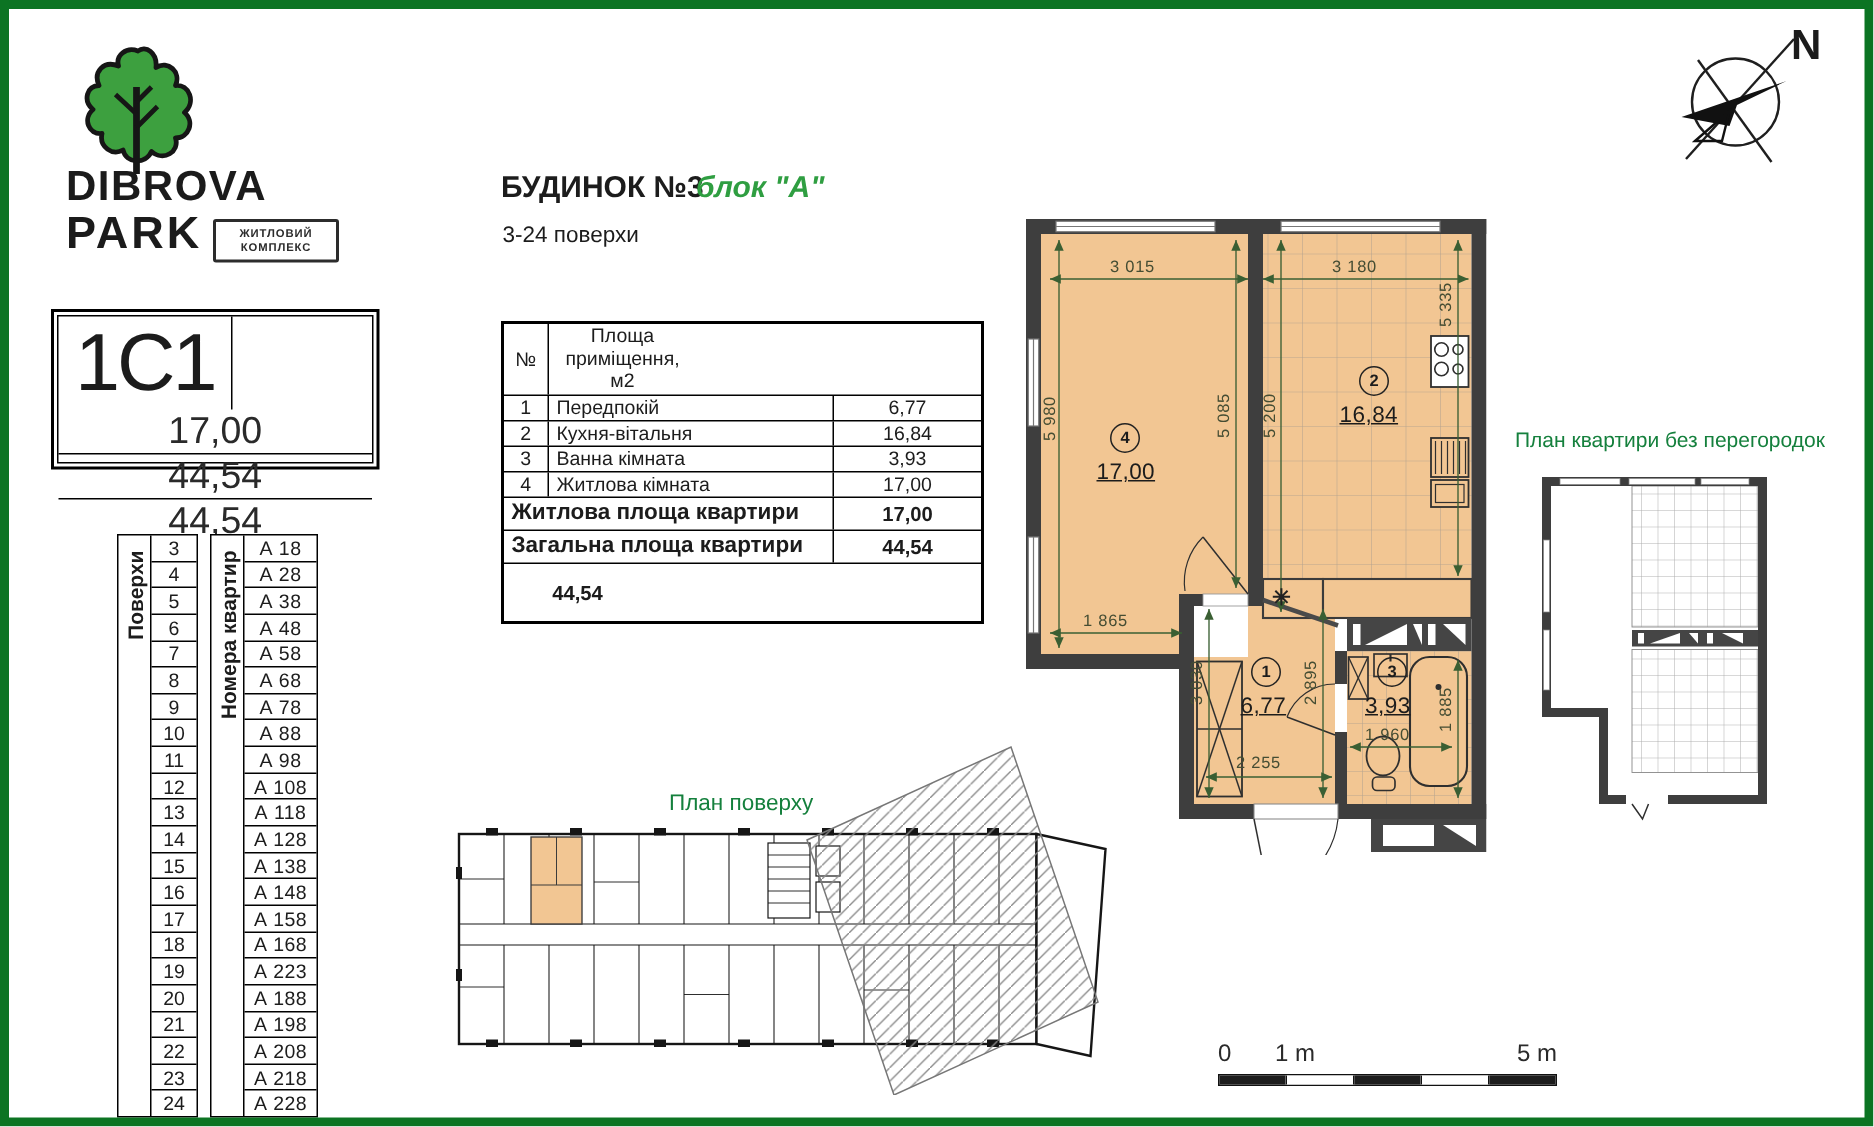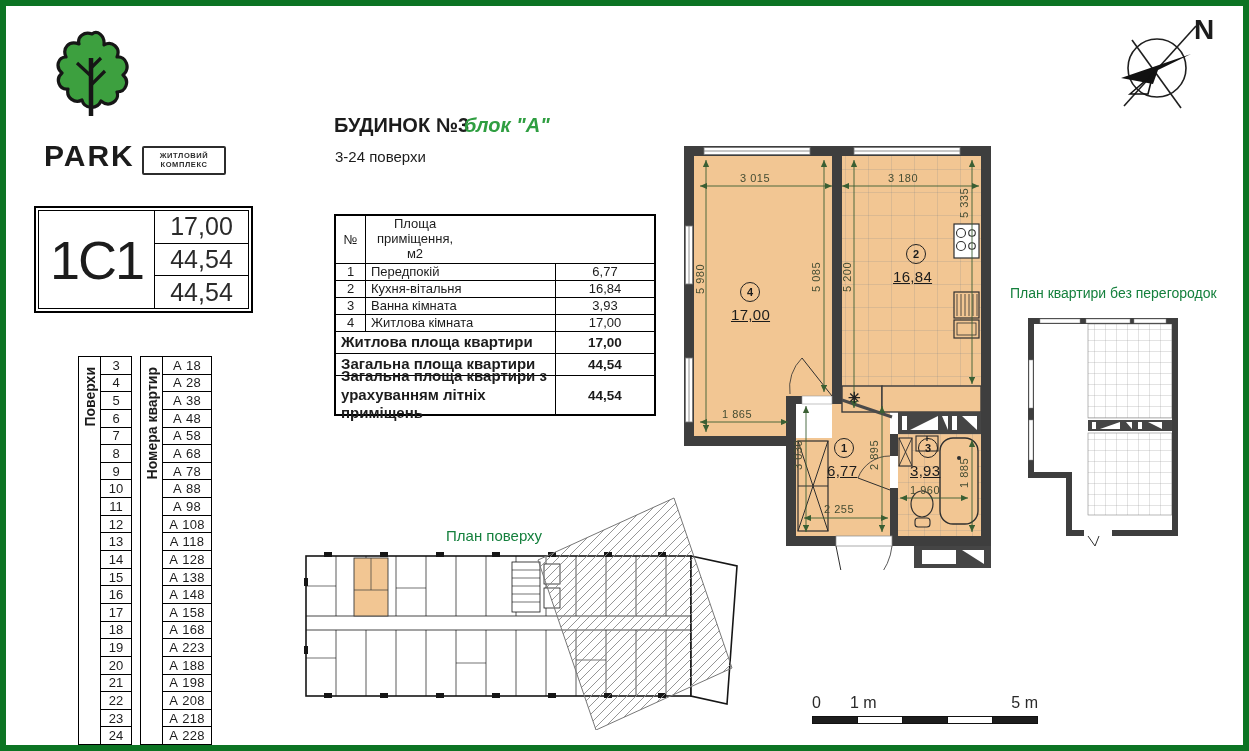--- a/index.html
+++ b/index.html
@@ -18,21 +18,21 @@
 
   
   .bld-title{left:334px;top:114px;font-size:20px;font-weight:bold;}
   .bld-block{left:464px;top:114px;font-size:20px;font-weight:bold;font-style:italic;color:#2f9e41;}
   .bld-floors{left:335px;top:148px;font-size:15px;}
 
   .north{left:1194px;top:14px;font-size:28px;font-weight:bold;}
 
   
   .card{left:34px;top:206px;width:219px;height:107px;border:2px solid #000;padding:2px;background:#fff;}
-  .card-in{width:100%;height:100%;border:1px solid #000;display:flex;}
+  .card-in{width:100%;height:100%;border:1px solid #000;display:flex;flex-direction:column;}
   .card-code{width:116px;display:flex;align-items:center;justify-content:center;
              font-size:54px;letter-spacing:-2px;border-right:1px solid #000;}
   .card-vals{flex:1;display:flex;flex-direction:column;}
   .card-vals div{flex:1;display:flex;align-items:center;justify-content:center;font-size:25px;color:#2a2a2a;}
   .card-vals div + div{border-top:1px solid #000;}
 
   
   .vtable{display:flex;border:1px solid #000;height:389px;background:#fff;}
   .vlabel{position:relative;border-right:1px solid #000;}
   .vlabel span{position:absolute;left:50%;top:10px;transform:translateX(-50%) rotate(180deg);
@@ -92,20 +92,21 @@
 <body>
 
 <div class="page">
   <div class="frame"></div>
 
   <svg class="abs" style="left:54px;top:30px" width="76" height="86" viewBox="0 0 76 86">
     <path d="M38,4 C30,1 23,7 25,14 C15,10 8,18 12,27 C4,27 1,37 8,43 C1,49 5,60 14,59 C12,68 21,74 28,70 C30,79 43,80 47,71 C55,78 66,71 63,62 C72,62 76,51 69,45 C77,38 72,26 63,27 C67,18 58,10 50,15 C51,5 43,0 38,4 Z" fill="#3da03f" stroke="#161616" stroke-width="3.2" stroke-linejoin="round"></path>
     <path d="M37,28 L37,86" stroke="#161616" stroke-width="4.5"></path>
     <path d="M37,46 L23,33 M37,55 L51,41 M37,38 L47,28" stroke="#161616" stroke-width="3.2" fill="none"></path>
   </svg>
+  <div class="abs brand-top">DIBROVA</div>
   <div class="abs brand-bottom">PARK</div>
   <div class="abs badge">
     <span>ЖИТЛОВИЙ</span>
     <span>КОМПЛЕКС</span>
   </div>
 
   <svg class="abs" style="left:1118px;top:20px" width="82" height="90" viewBox="0 0 82 90">
     <circle cx="39" cy="48" r="29" fill="none" stroke="#1f1f1f" stroke-width="1.6"></circle>
     <line x1="6" y1="86" x2="78" y2="6" stroke="#1f1f1f" stroke-width="1.6"></line>
     <line x1="14" y1="20" x2="63" y2="88" stroke="#1f1f1f" stroke-width="1.6"></line>
@@ -216,21 +217,20 @@
     </div>
     <div class="exp-sum" style="height:22px">
       <div class="s-name">Житлова площа квартири</div>
       <div class="s-area">17,00</div>
     </div>
     <div class="exp-sum" style="height:22px">
       <div class="s-name">Загальна площа квартири</div>
       <div class="s-area">44,54</div>
     </div>
     <div class="exp-sum" style="height:38px">
-      <div class="s-name">Загальна площа квартири з урахуванням літніх приміщень</div>
       <div class="s-area">44,54</div>
     </div>
   </div>
 
   <div class="abs plan">
     <svg width="307" height="424" viewBox="0 0 307 424">
       <defs>
         <marker id="ar" markerWidth="9" markerHeight="7" refX="8" refY="3.5" orient="auto-start-reverse">
           <path d="M0,0 L8,3.5 L0,7 Z" fill="#3a5f33"></path>
         </marker>

